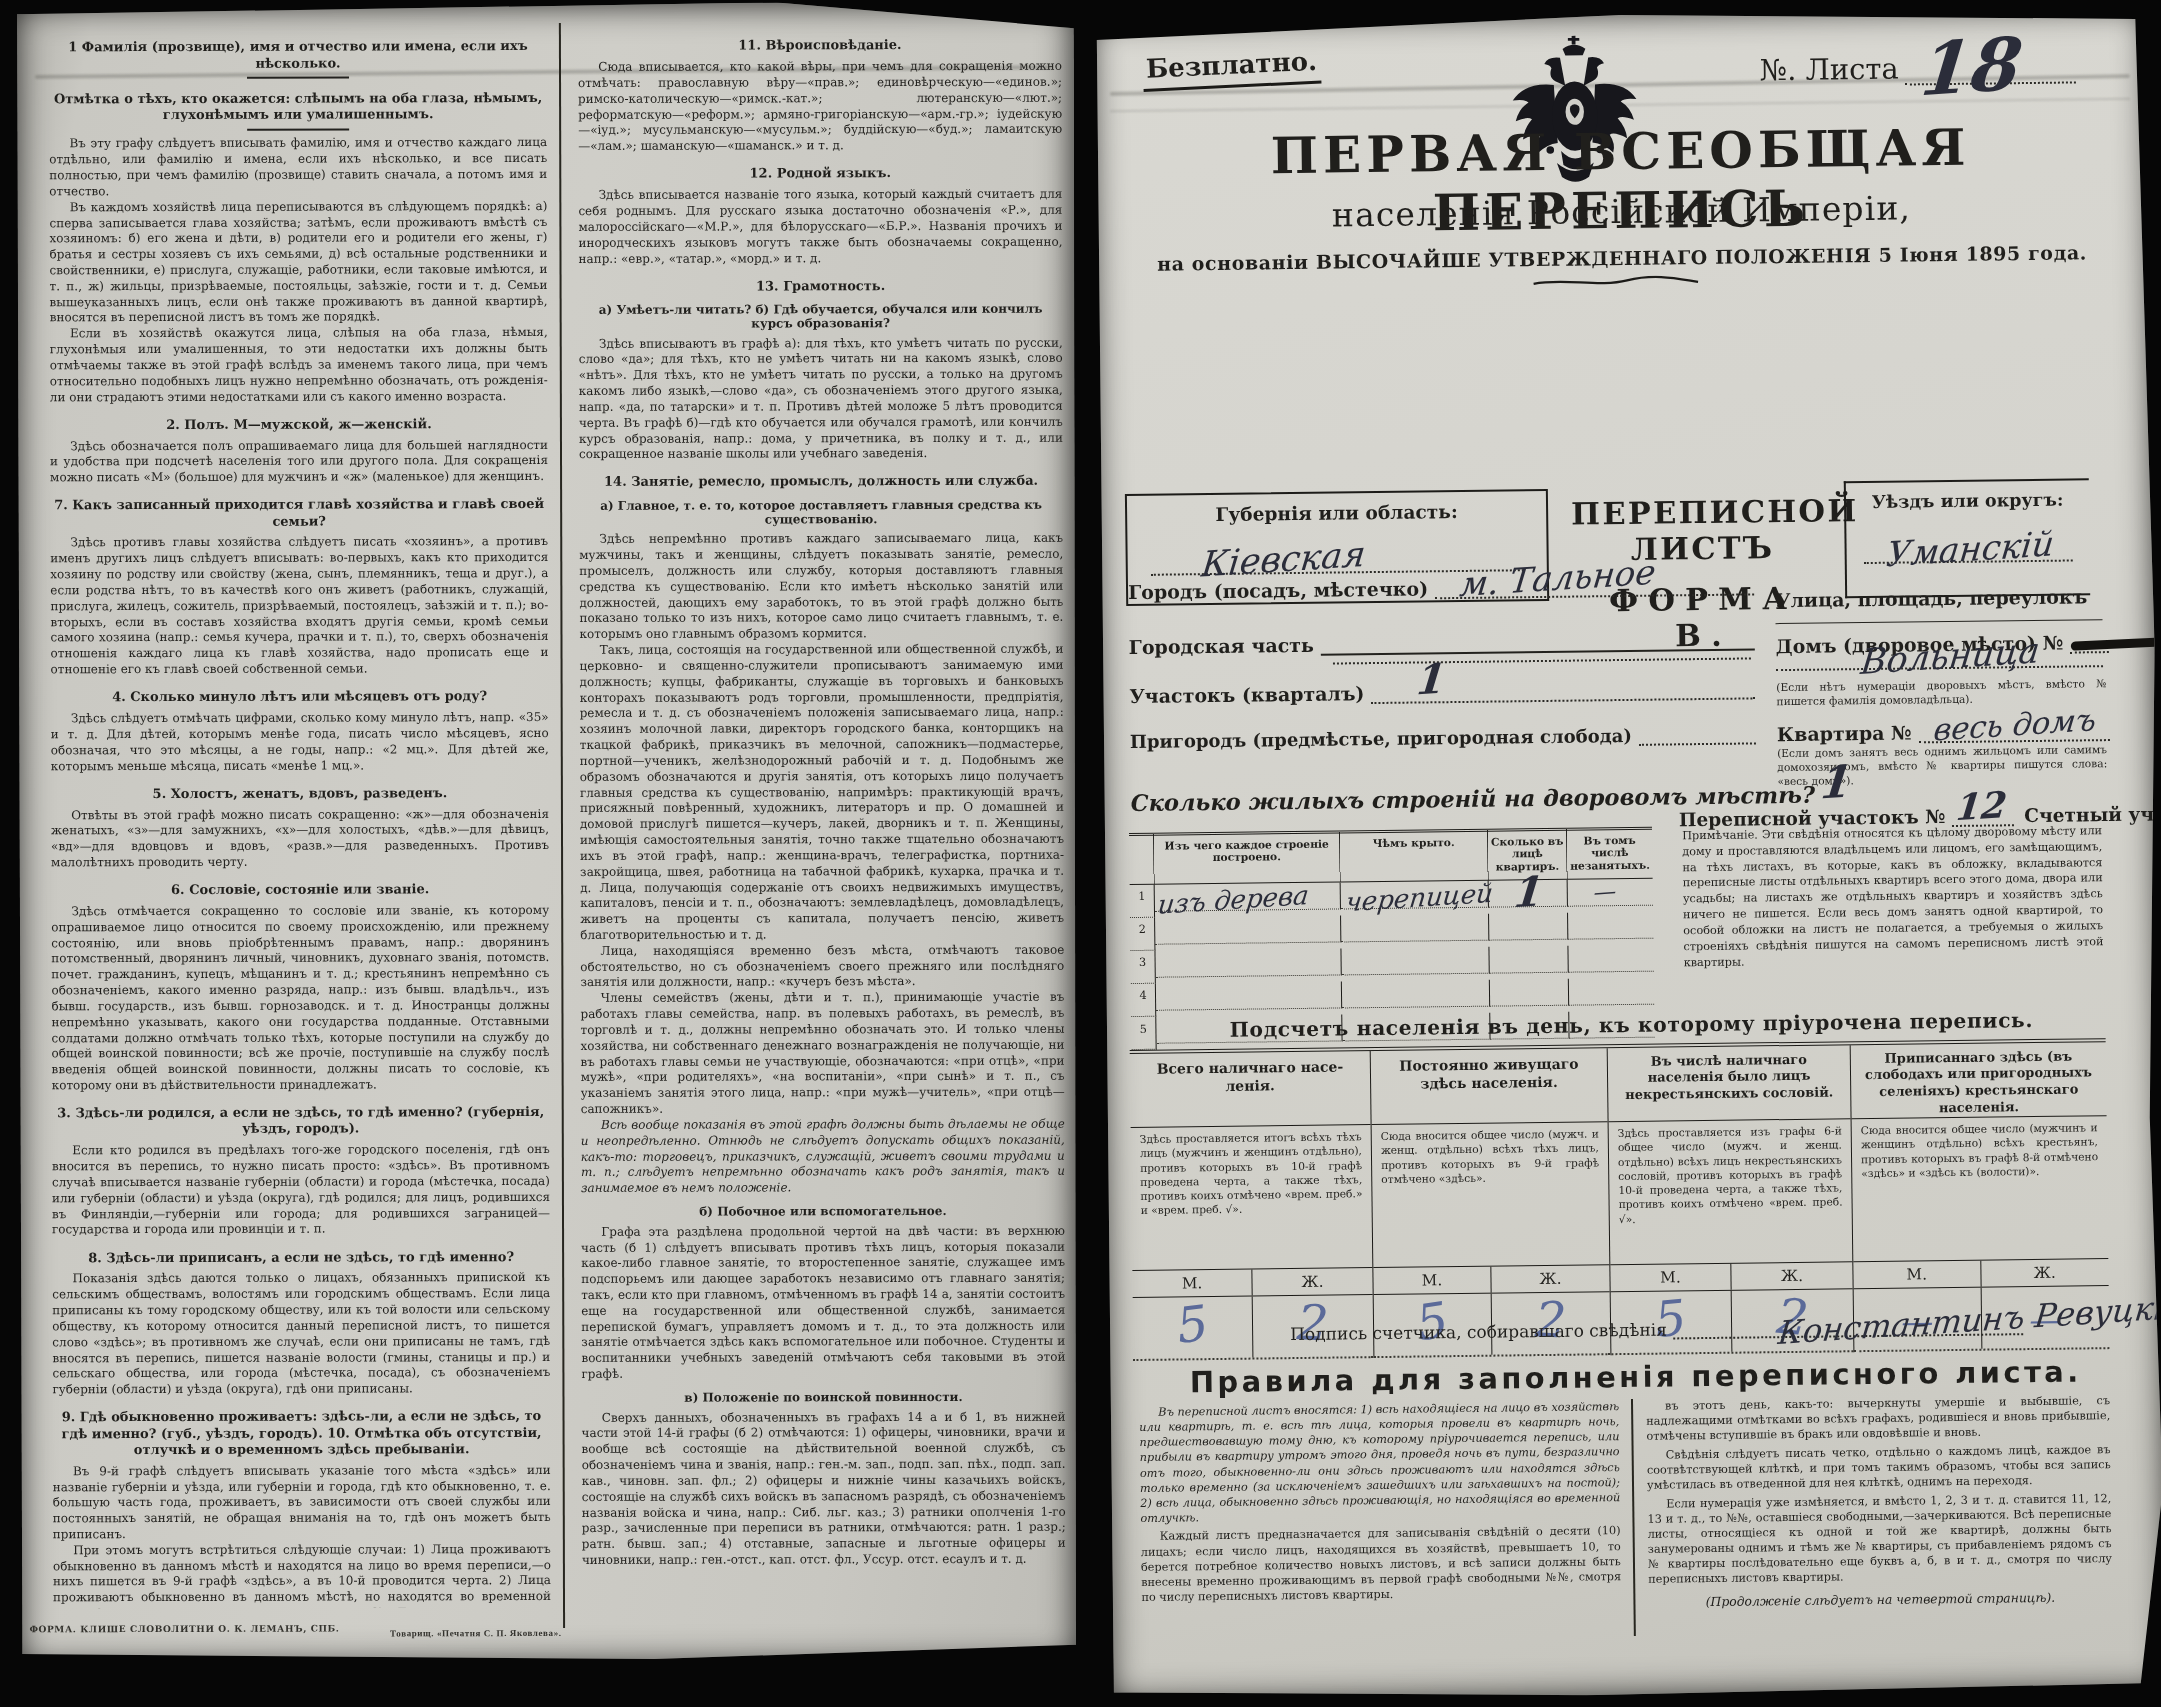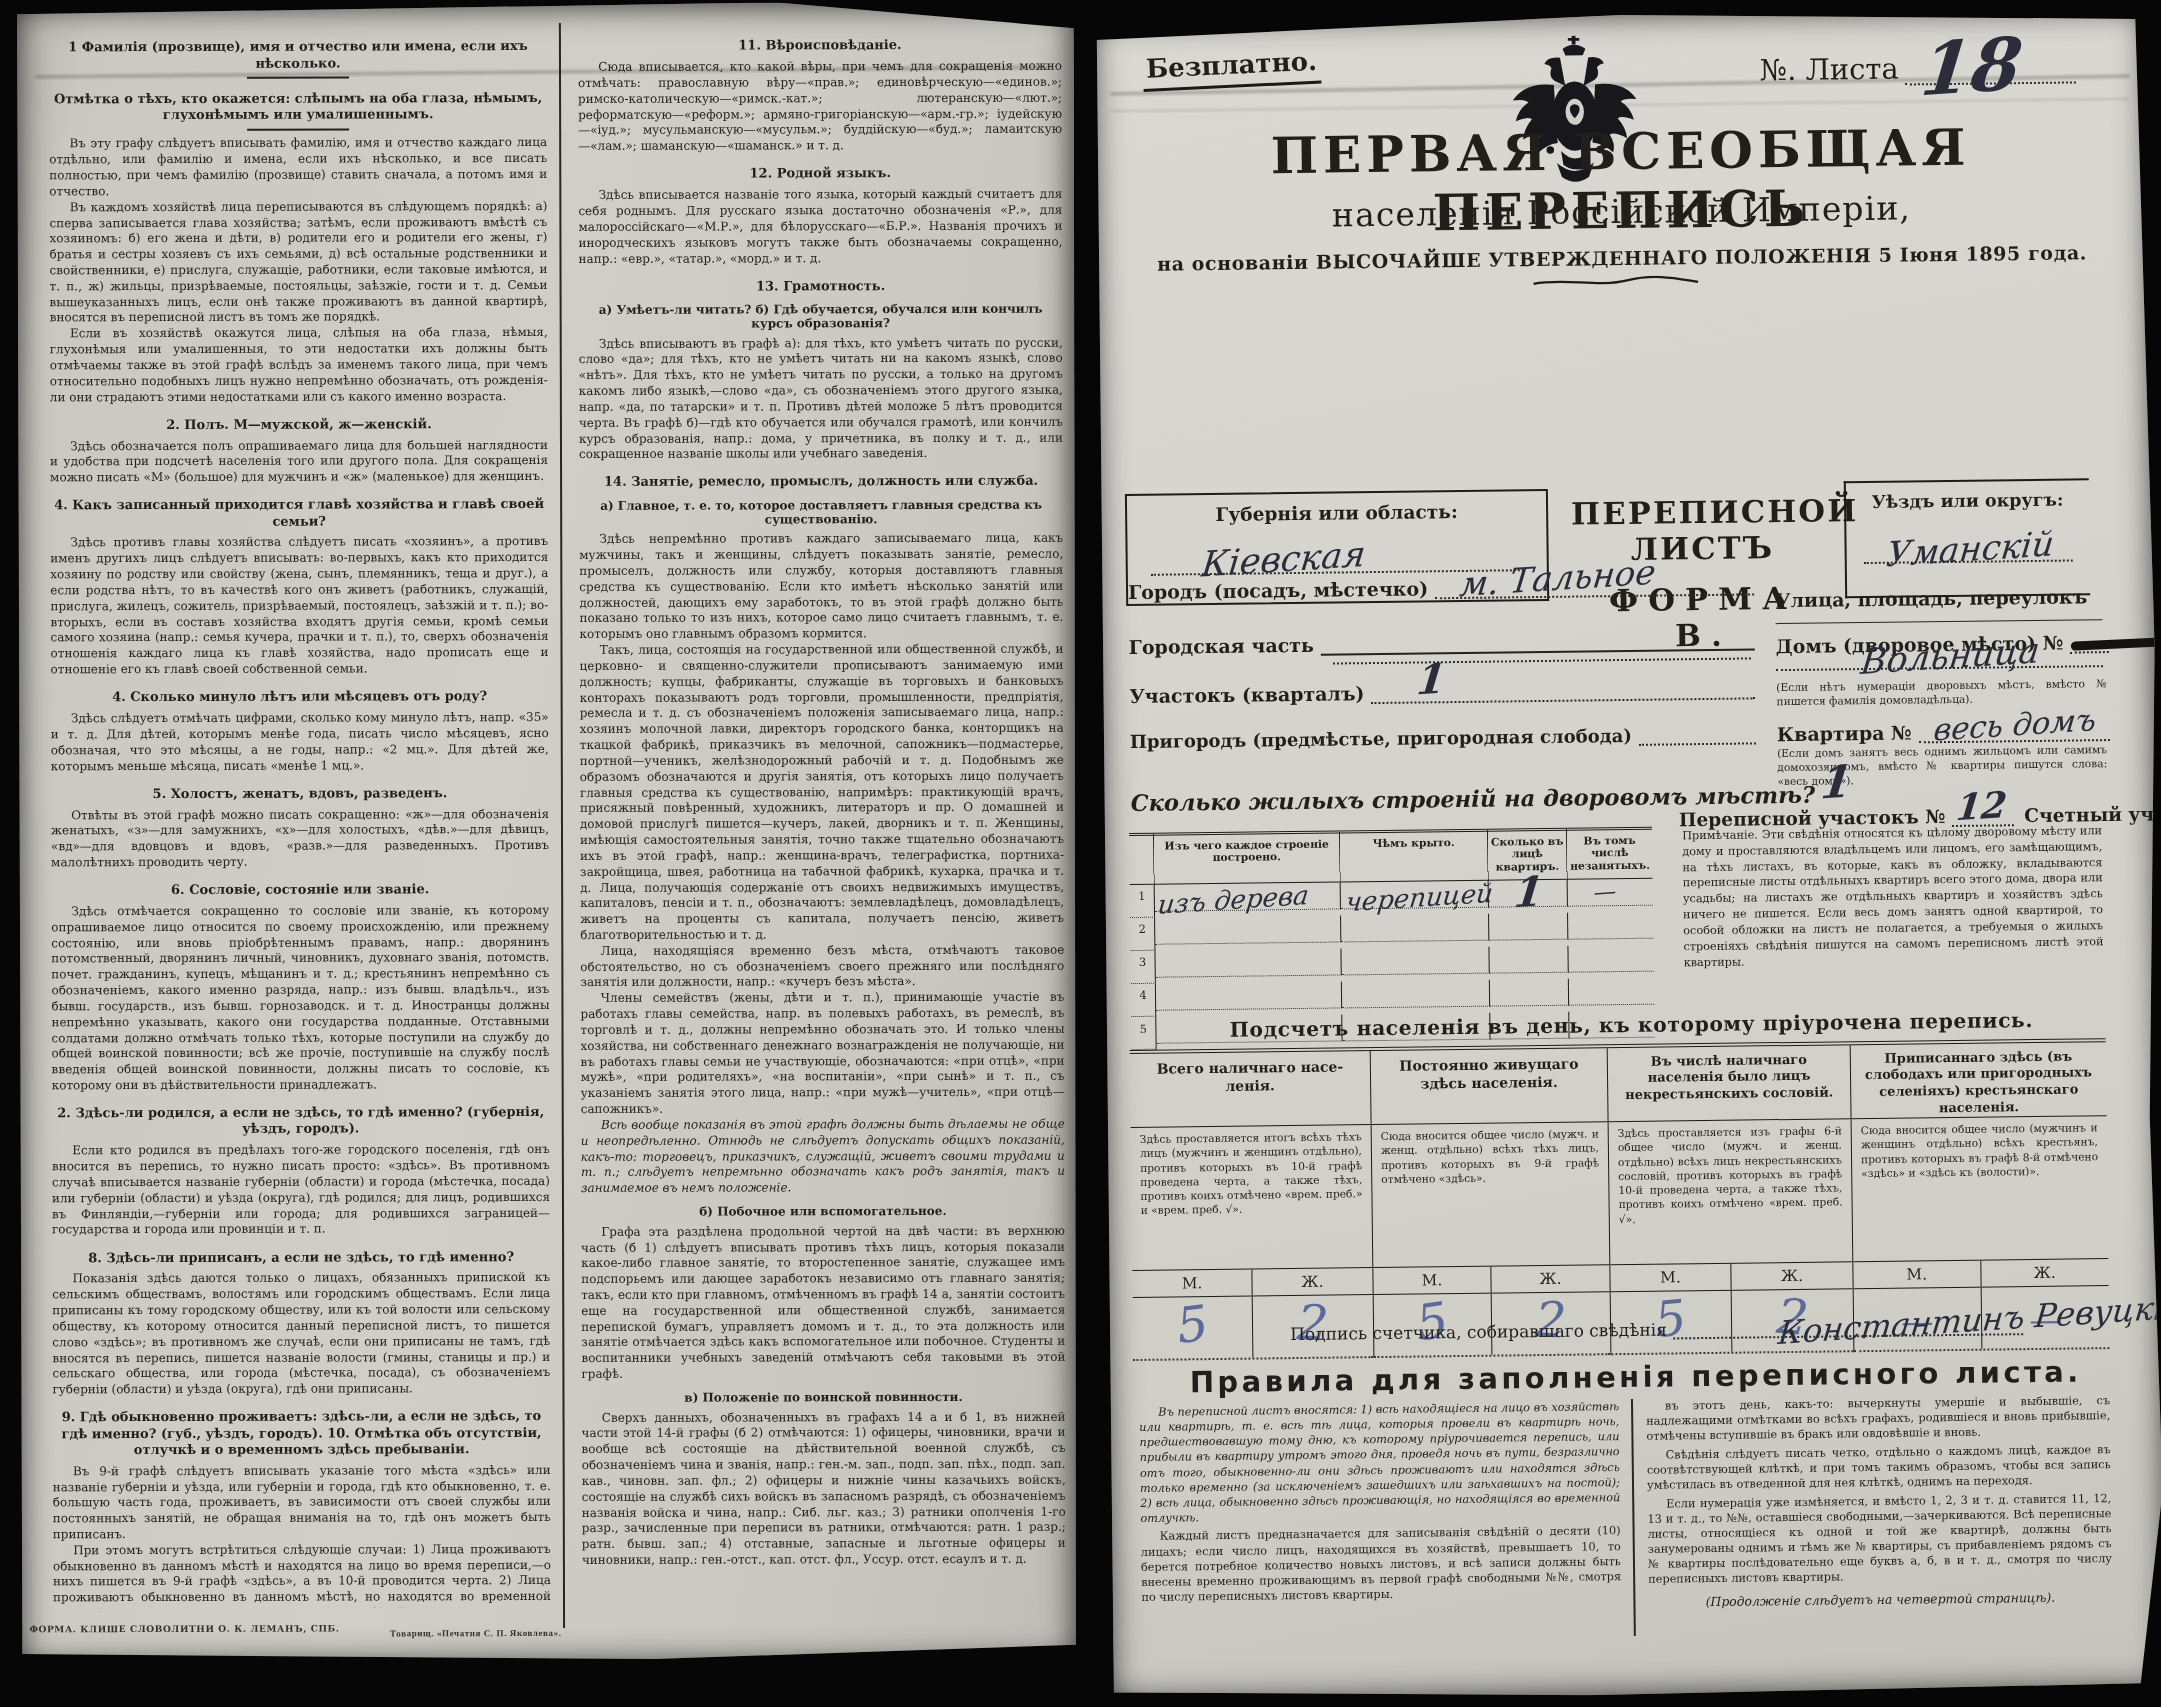--- a/index.html
+++ b/index.html
@@ -81,29 +81,29 @@
   <div class="page page-left">
     <div class="crease" style="top:67px;transform:rotate(-.4deg)"></div>
     <div class="abs" style="left:35px;top:24px;width:498px;height:1580px;overflow:hidden;">
         <div class="t-h2">1 Фамилія (прозвище), имя и отчество или имена, если ихъ нѣсколько.</div>
         <div class="t-h2">Отмѣтка о тѣхъ, кто окажется: слѣпымъ на оба глаза, нѣмымъ, глухонѣмымъ или умалишеннымъ.</div>
         <div class="t-p">Въ эту графу слѣдуетъ вписывать фамилію, имя и отчество каждаго лица отдѣльно, или фамилію и имена, если ихъ нѣсколько, и все писать полностью, при чемъ фамилію (прозвище) ставить сначала, а потомъ имя и отчество.</div>
         <div class="t-p">Въ каждомъ хозяйствѣ лица переписываются въ слѣдующемъ порядкѣ: а) сперва записывается глава хозяйства; затѣмъ, если проживаютъ вмѣстѣ съ хозяиномъ: б) его жена и дѣти, в) родители его и родители его жены, г) братья и сестры хозяевъ съ ихъ семьями, д) всѣ остальные родственники и свойственники, е) прислуга, служащіе, работники, если таковые имѣются, и т. п., ж) жильцы, призрѣваемые, постояльцы, заѣзжіе, гости и т. д. Семьи вышеуказанныхъ лицъ, если онѣ также проживаютъ въ данной квартирѣ, вносятся въ переписной листъ въ томъ же порядкѣ.</div>
         <div class="t-p">Если въ хозяйствѣ окажутся лица, слѣпыя на оба глаза, нѣмыя, глухонѣмыя или умалишенныя, то эти недостатки ихъ должны быть отмѣчаемы также въ этой графѣ вслѣдъ за именемъ такого лица, при чемъ относительно подобныхъ лицъ нужно непремѣнно обозначать, отъ рожденія-ли они страдаютъ этими недостатками или съ какого именно возраста.</div>
         <div class="t-h">2. Полъ. М—мужской, ж—женскій.</div>
         <div class="t-p">Здѣсь обозначается полъ опрашиваемаго лица для большей наглядности и удобства при подсчетѣ населенія того или другого пола. Для сокращенія можно писать «М» (большое) для мужчинъ и «ж» (маленькое) для женщинъ.</div>
-        <div class="t-h">4. Какъ записанный приходится главѣ хозяйства и главѣ своей семьи?</div>
+        <div class="t-h">7. Какъ записанный приходится главѣ хозяйства и главѣ своей семьи?</div>
         <div class="t-p">Здѣсь противъ главы хозяйства слѣдуетъ писать «хозяинъ», а противъ именъ другихъ лицъ слѣдуетъ вписывать: во-первыхъ, какъ кто приходится хозяину по родству или свойству (жена, сынъ, племянникъ, теща и друг.), а если родства нѣтъ, то въ качествѣ кого онъ живетъ (работникъ, служащій, прислуга, жилецъ, сожитель, призрѣваемый, постоялецъ, заѣзжій и т. п.); во-вторыхъ, если въ составъ хозяйства входятъ другія семьи, кромѣ семьи самого хозяина (напр.: семья кучера, прачки и т. п.), то, сверхъ обозначенія отношенія каждаго лица къ главѣ хозяйства, надо прописать еще и отношеніе его къ главѣ своей собственной семьи.</div>
         <div class="t-h">4. Сколько минуло лѣтъ или мѣсяцевъ отъ роду?</div>
         <div class="t-p">Здѣсь слѣдуетъ отмѣчать цифрами, сколько кому минуло лѣтъ, напр. «35» и т. д. Для дѣтей, которымъ менѣе года, писать число мѣсяцевъ, ясно обозначая, что это мѣсяцы, а не годы, напр.: «2 мц.». Для дѣтей же, которымъ меньше мѣсяца, писать «менѣе 1 мц.».</div>
         <div class="t-h">5. Холостъ, женатъ, вдовъ, разведенъ.</div>
         <div class="t-p">Отвѣты въ этой графѣ можно писать сокращенно: «ж»—для обозначенія женатыхъ, «з»—для замужнихъ, «х»—для холостыхъ, «дѣв.»—для дѣвицъ, «вд»—для вдовцовъ и вдовъ, «разв.»—для разведенныхъ. Противъ малолѣтнихъ проводить черту.</div>
         <div class="t-h">6. Сословіе, состояніе или званіе.</div>
         <div class="t-p">Здѣсь отмѣчается сокращенно то сословіе или званіе, къ которому опрашиваемое лицо относится по своему происхожденію, или прежнему состоянію, или вновь пріобрѣтеннымъ правамъ, напр.: дворянинъ потомственный, дворянинъ личный, чиновникъ, духовнаго званія, потомств. почет. гражданинъ, купецъ, мѣщанинъ и т. д.; крестьянинъ непремѣнно съ обозначеніемъ, какого именно разряда, напр.: изъ бывш. владѣльч., изъ бывш. государств., изъ бывш. горнозаводск. и т. д. Иностранцы должны непремѣнно указывать, какого они государства подданные. Отставными солдатами должно отмѣчать только тѣхъ, которые поступили на службу до общей воинской повинности; всѣ же прочіе, поступившіе на службу послѣ введенія общей воинской повинности, должны писать то сословіе, къ которому они въ дѣйствительности принадлежатъ.</div>
-        <div class="t-h">2. Здѣсь-ли родился, а если не здѣсь, то гдѣ именно? (губернія, уѣздъ, городъ).</div>
+        <div class="t-h">3. Здѣсь-ли родился, а если не здѣсь, то гдѣ именно? (губернія, уѣздъ, городъ).</div>
         <div class="t-p">Если кто родился въ предѣлахъ того-же городского поселенія, гдѣ онъ вносится въ перепись, то нужно писать просто: «здѣсь». Въ противномъ случаѣ вписывается названіе губерніи (области) и города (мѣстечка, посада) или губерніи (области) и уѣзда (округа), гдѣ родился; для лицъ, родившихся въ Финляндіи,—губерніи или города; для родившихся заграницей—государства и города или провинціи и т. п.</div>
         <div class="t-h">8. Здѣсь-ли приписанъ, а если не здѣсь, то гдѣ именно?</div>
         <div class="t-p">Показанія здѣсь даются только о лицахъ, обязанныхъ припиской къ сельскимъ обществамъ, волостямъ или городскимъ обществамъ. Если лица приписаны къ тому городскому обществу, или къ той волости или сельскому обществу, къ которому относится данный переписной листъ, то пишется слово «здѣсь»; въ противномъ же случаѣ, если они приписаны не тамъ, гдѣ вносятся въ перепись, пишется названіе волости (гмины, станицы и пр.) и сельскаго общества, или города (мѣстечка, посада), съ обозначеніемъ губерніи (области) и уѣзда (округа), гдѣ они приписаны.</div>
         <div class="t-h">9. Гдѣ обыкновенно проживаетъ: здѣсь-ли, а если не здѣсь, то гдѣ именно? (губ., уѣздъ, городъ).   10. Отмѣтка объ отсутствіи, отлучкѣ и о временномъ здѣсь пребываніи.</div>
         <div class="t-p">Въ 9-й графѣ слѣдуетъ вписывать указаніе того мѣста «здѣсь» или названіе губерніи и уѣзда, или губерніи и города, гдѣ кто обыкновенно, т. е. большую часть года, проживаетъ, въ зависимости отъ своей службы или постоянныхъ занятій, не обращая вниманія на то, гдѣ онъ можетъ быть приписанъ.</div>
         <div class="t-p">При этомъ могутъ встрѣтиться слѣдующіе случаи: 1) Лица проживаютъ обыкновенно въ данномъ мѣстѣ и находятся на лицо во время переписи,—о нихъ пишется въ 9-й графѣ «здѣсь», а въ 10-й проводится черта. 2) Лица проживаютъ обыкновенно въ данномъ мѣстѣ, но находятся во временной отлучкѣ,—о нихъ пишется «врем. отлуч.». 3) Лица не проживаютъ обыкновенно въ данномъ мѣстѣ, а прибыли сюда только на короткое время—по какимъ-либо торговымъ, служебнымъ или инымъ дѣламъ, въ гости и т. д.,—о нихъ пишется въ 9-й графѣ мѣсто ихъ обыкновеннаго проживанія—городъ или уѣздъ (округъ) и губернія (область), (о состоящихъ на дѣйствительной военной службѣ въ такихъ случаяхъ пишется «на воен. служб.»), а въ 10-й графѣ: «во временномъ пребываніи» (сокращ.: «врем. преб.»). О лицахъ временно отлучившихся или временно пребывающихъ на срокъ менѣе 5 дней, къ указаннымъ отмѣткамъ «врем. отлуч.» и «врем. преб.» прибавляютъ знакъ «√».</div>
       </div>
     <div class="colrule" style="left:545px;top:20.3px;height:1605px;"></div>
     <div class="abs" style="left:564px;top:24px;width:484px;height:1580px;overflow:hidden;">
         <div class="t-h">11. Вѣроисповѣданіе.</div>

